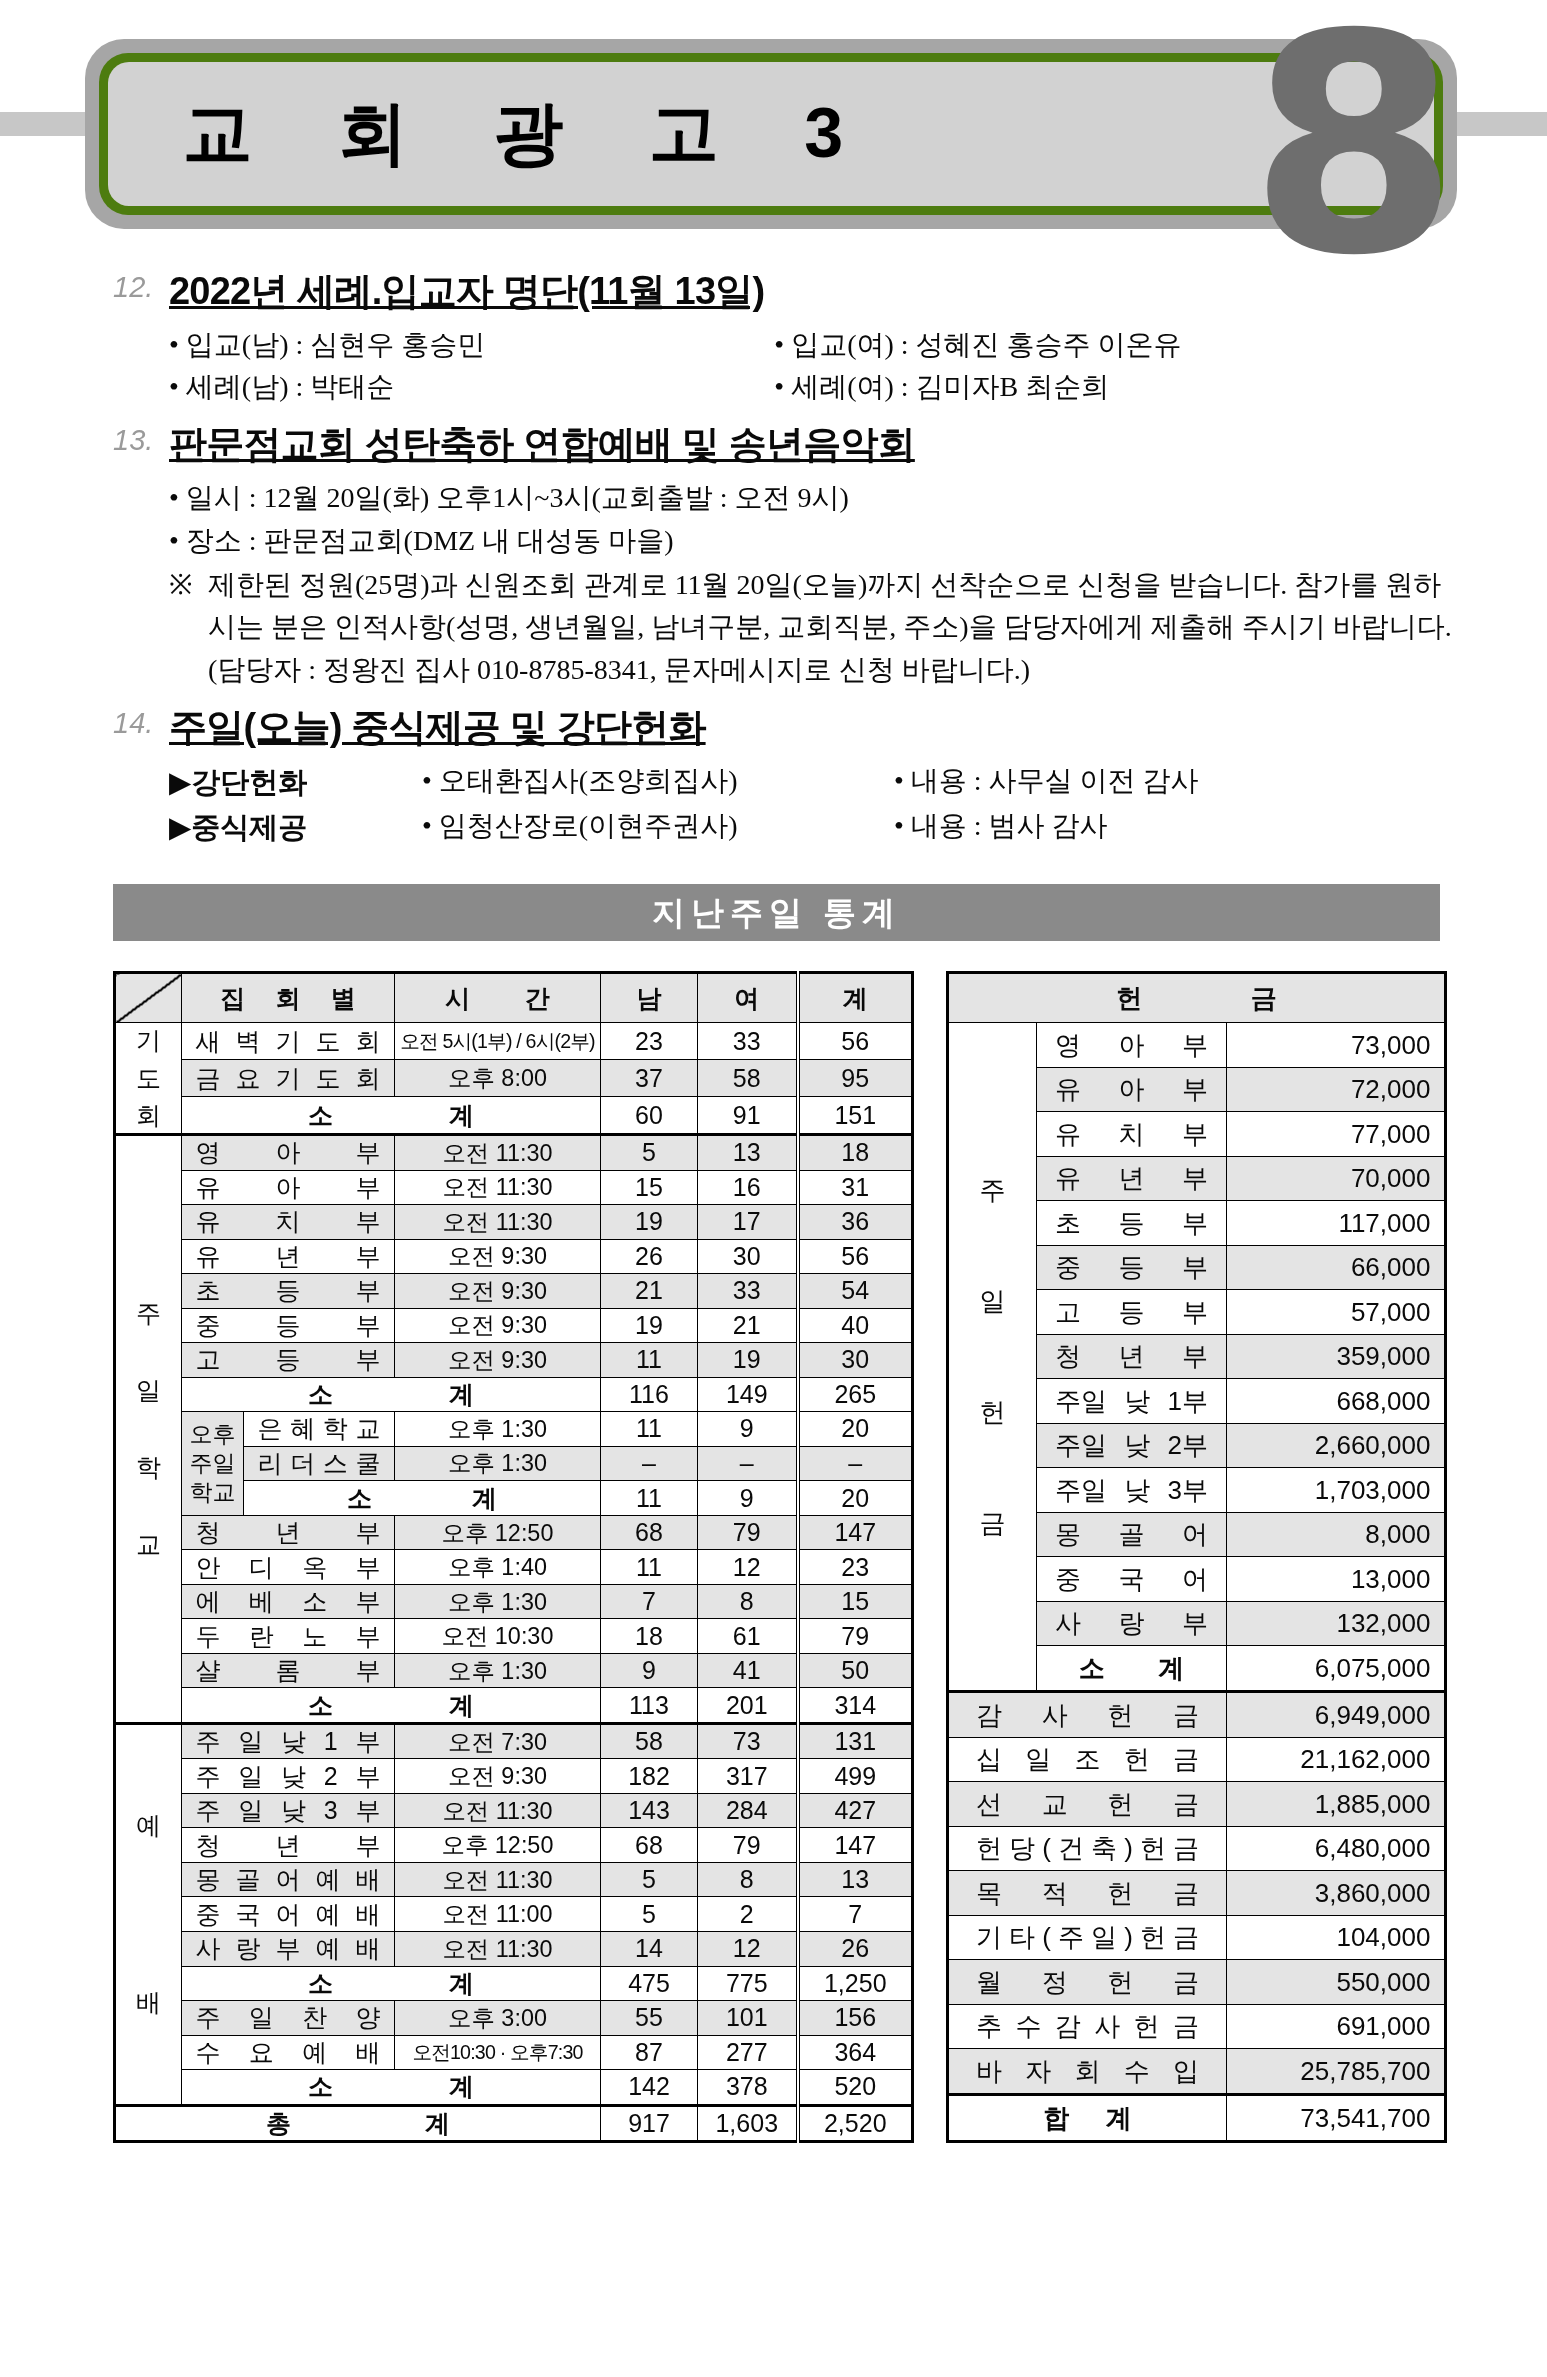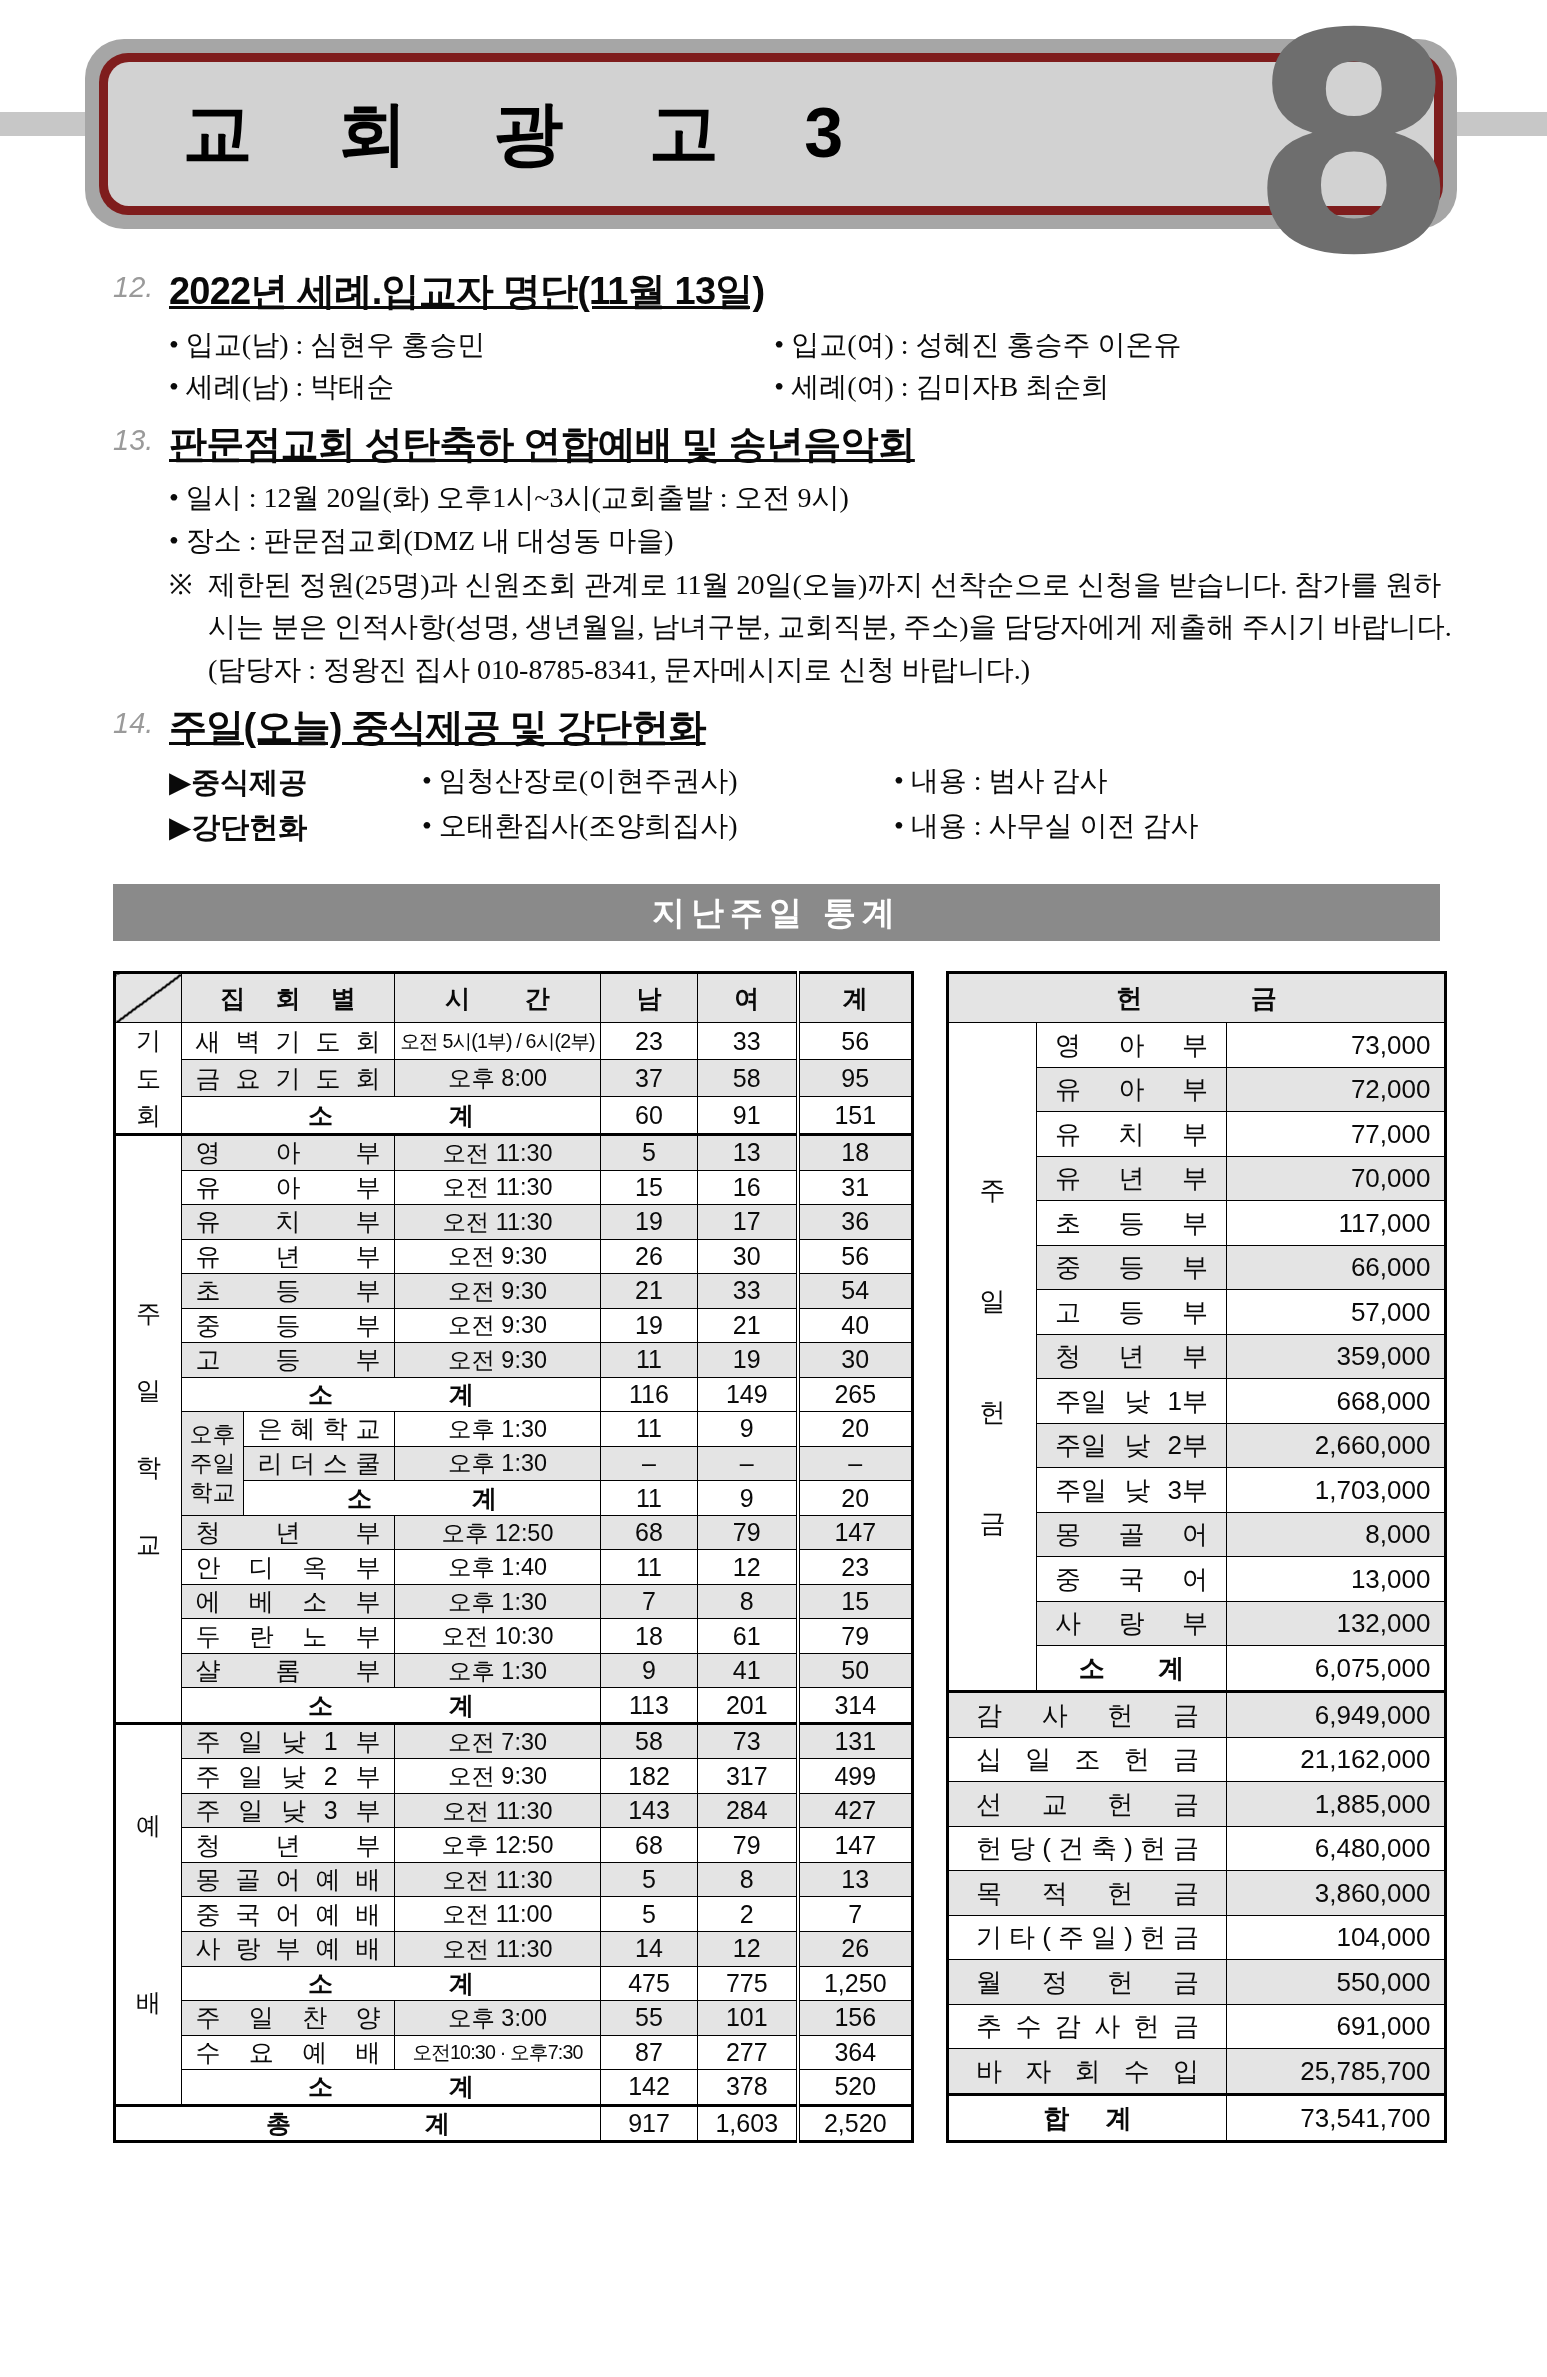--- a/index.html
+++ b/index.html
@@ -4,21 +4,21 @@
 <style>
   html,body{margin:0;padding:0;background:#ffffff;}
   body{width:1548px;height:2377px;position:relative;overflow:hidden;
        font-family:"Liberation Serif","DejaVu Serif",serif;color:#0a0a0a;}
 
   
   .header-wrap{position:relative;height:196px;margin-top:39px;}
   .gray-band{position:absolute;left:0;right:0;top:73px;height:24px;background:#c7c7c7;}
   .box-outer{position:absolute;left:85px;right:91px;top:0;height:190px;
              background:#a6a6a6;border-radius:39px;}
-  .box-mid{position:absolute;inset:13.6px;background:#7f1d1d;border-radius:29px;}
+  .box-mid{position:absolute;inset:13.6px;background:#4d7c0f;border-radius:29px;}
   .box-inner{position:absolute;inset:9.8px;background:#d2d2d2;border-radius:21px;
              display:flex;align-items:center;padding-left:74px;box-sizing:border-box;}
   .header-title{font-family:"Liberation Sans","DejaVu Sans",sans-serif;
                 font-weight:800;font-size:70px;letter-spacing:33px;color:#000;}
   .big-eight{position:absolute;right:89px;top:-44px;line-height:1;
              font-family:"DejaVu Sans",sans-serif;font-weight:800;
              font-size:302px;color:#6e6e6e;}
 
   
   .items{margin:28px 91px 0 113px;font-size:28px;line-height:1.52;}
@@ -116,28 +116,28 @@
         <div class="note-text">제한된 정원(25명)과 신원조회 관계로 11월 20일(오늘)까지 선착순으로 신청을 받습니다. 참가를 원하시는 분은 인적사항(성명, 생년월일, 남녀구분, 교회직분, 주소)을 담당자에게 제출해 주시기 바랍니다. (담당자 : 정왕진 집사 010-8785-8341, 문자메시지로 신청 바랍니다.)</div>
       </div>
     </div>
   </div>
 
   <div class="item">
     <div class="item-num">14.</div>
     <div class="item-body">
       <div class="item-title">주일(오늘) 중식제공 및 강단헌화</div>
       <div class="svc-row">
+        <div class="svc-label">▶강단헌화</div>
+        <div class="svc-who">• 오태환집사(조양희집사)</div>
+        <div class="svc-what">• 내용 : 사무실 이전 감사</div>
+      </div>
+      <div class="svc-row">
         <div class="svc-label">▶중식제공</div>
         <div class="svc-who">• 임청산장로(이현주권사)</div>
         <div class="svc-what">• 내용 : 범사 감사</div>
-      </div>
-      <div class="svc-row">
-        <div class="svc-label">▶강단헌화</div>
-        <div class="svc-who">• 오태환집사(조양희집사)</div>
-        <div class="svc-what">• 내용 : 사무실 이전 감사</div>
       </div>
     </div>
   </div>
 
 
 </div>
 
 <div class="stats">
   <div class="stats-banner">지난주일 통계</div>
 

